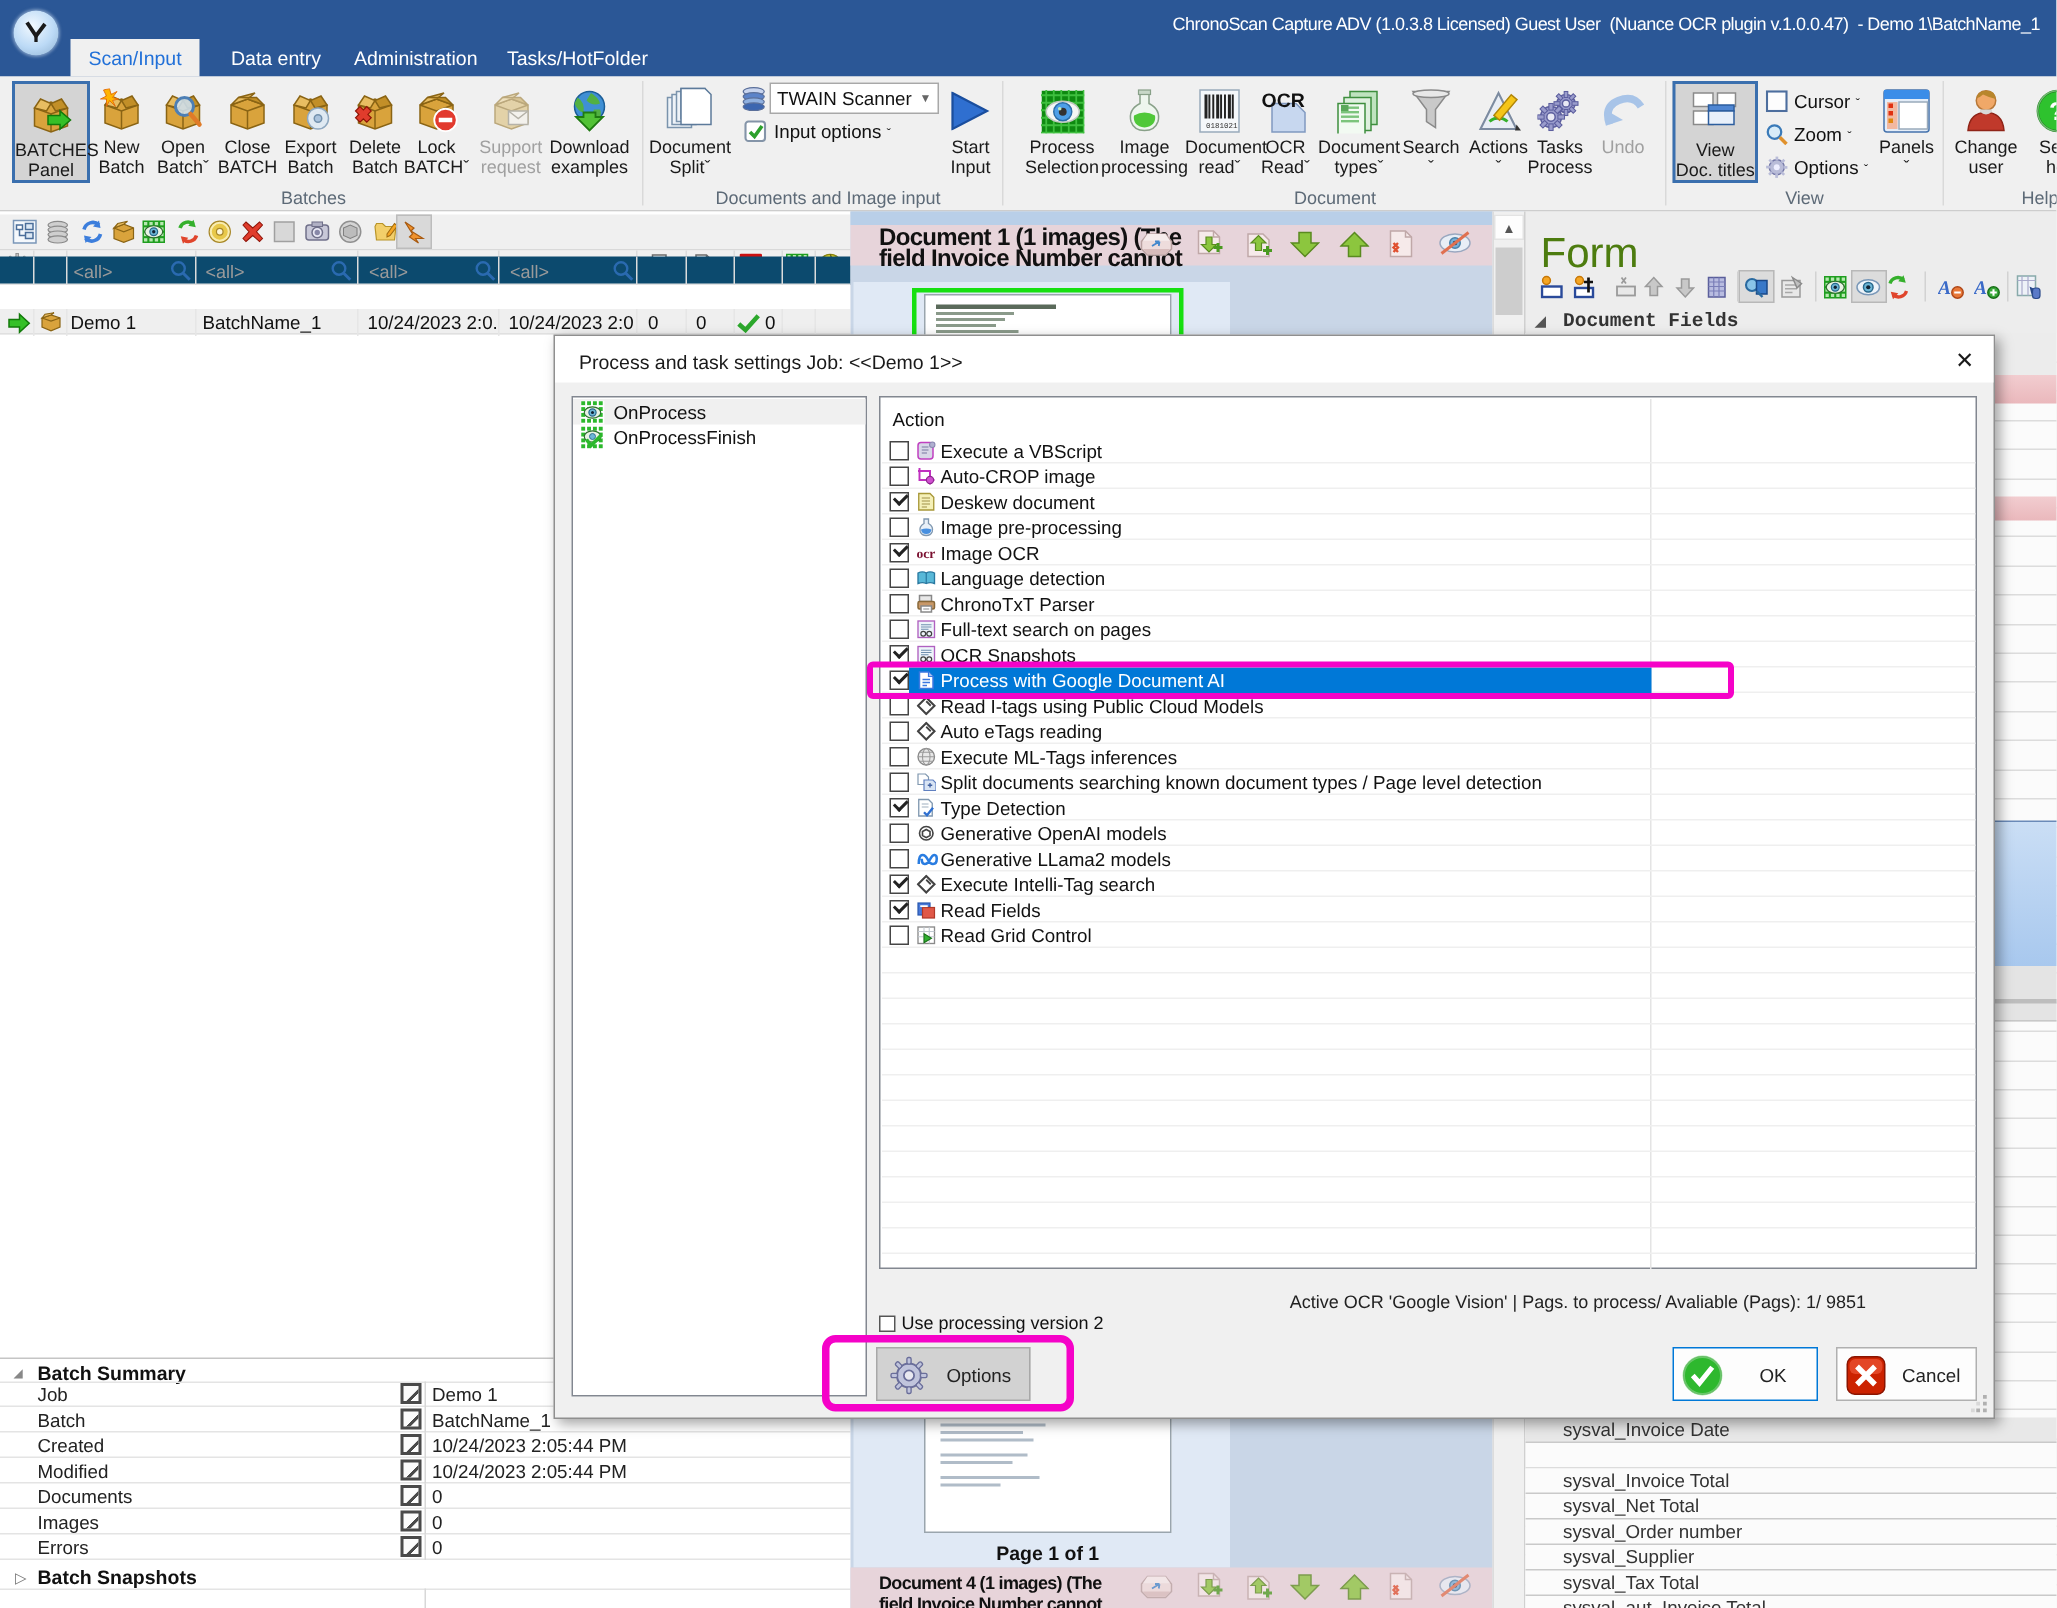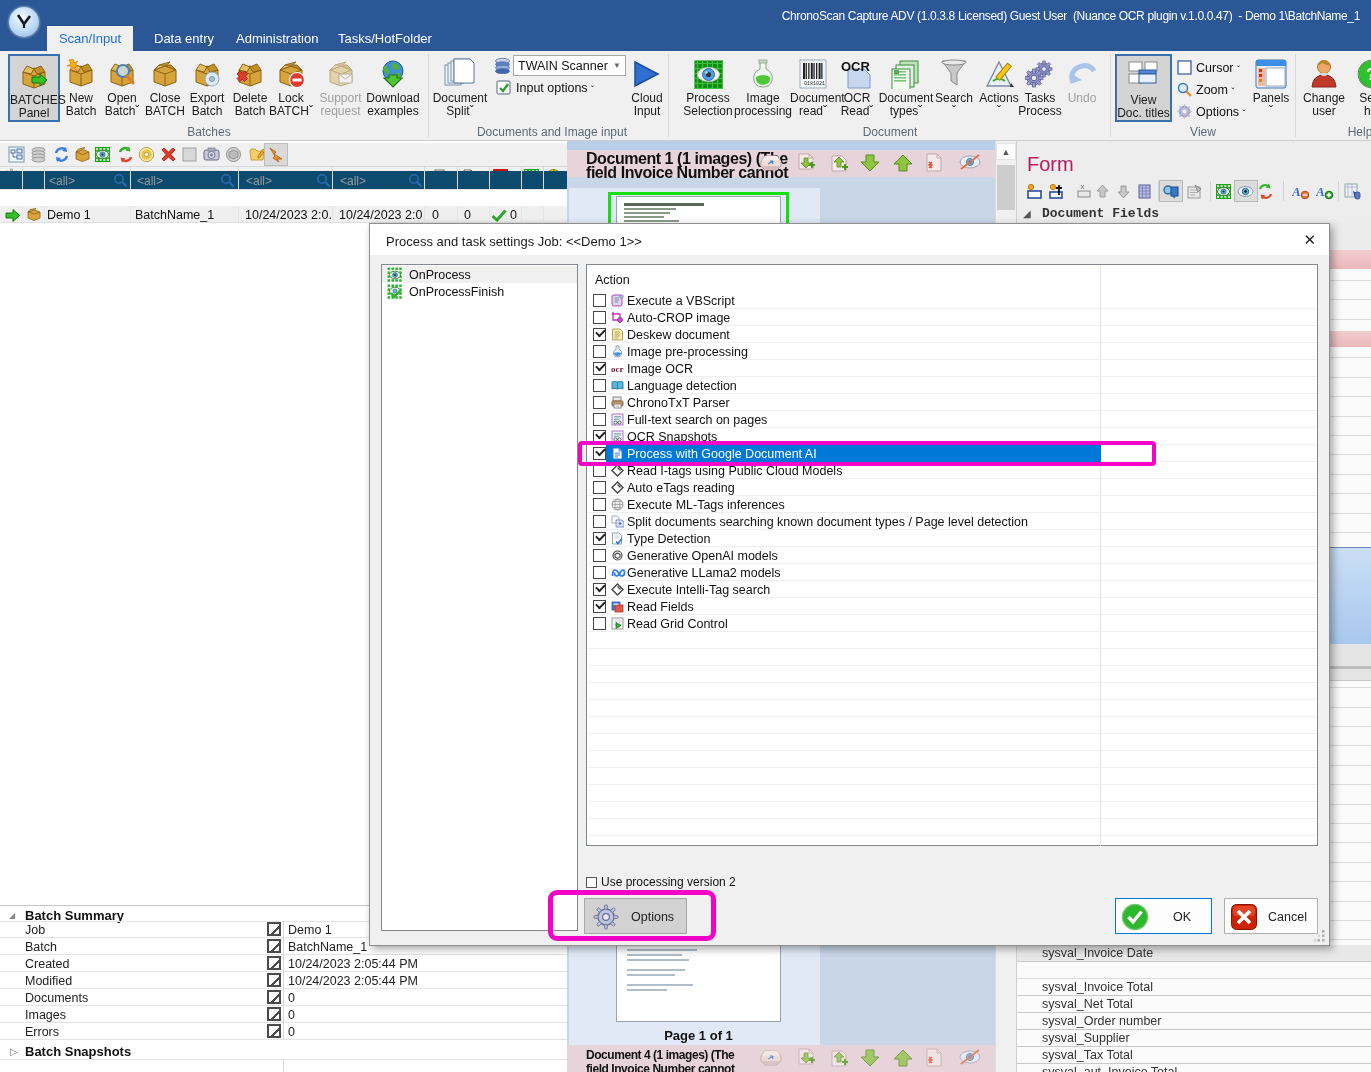--- a/index.html
+++ b/index.html
@@ -230,21 +230,21 @@
         </div>
         <div>Document</div>
         <div>Splitˇ</div>
       </div>
 <div class="abs rbtn" style="left:626px;width:42px;height:68px;top:3px">
         <div class="ric">
           <svg width="30" height="26" style="" viewBox="0 0 30 26">
             <path d="M3 1 L26 13 L3 25 Z" fill="#2f6fd0" stroke="#1a4e9e" stroke-width="1.5"></path>
           </svg>
         </div>
-        <div>Cloud</div>
+        <div>Start</div>
         <div>Input</div>
       </div>
 <div class="abs rbtn" style="left:682px;width:52px;height:68px;top:3px">
         <div class="ric">
           <svg width="29" height="29" style="" viewBox="0 0 29 29">
             <rect x="0.5" y="0.5" width="28" height="28" fill="#0e8a10"></rect>
             <path d="M3.5 0 V29" stroke="#3fbf3f" stroke-width="1.2"></path>
             <path d="M8.5 0 V29" stroke="#3fbf3f" stroke-width="1.2"></path>
             <path d="M13.5 0 V29" stroke="#3fbf3f" stroke-width="1.2"></path>
             <path d="M18.5 0 V29" stroke="#3fbf3f" stroke-width="1.2"></path>
@@ -841,21 +841,21 @@
       </div>
   </div>
   <div class="abs" style="left:14px;top:887px;width:235px;text-align:center;font-weight:bold;font-size:13px;">Page 1 of 1</div>
   <div class="abs" id="cscroll">
     <div class="abs" style="left:0;top:2px;width:20px;height:17px;background:#fdfdfd;border:1px solid #e3e3e3;text-align:center;color:#555;font-size:9px;line-height:17px">▲</div>
     <div class="abs" style="left:1px;top:24px;width:18px;height:45px;background:#cdcdcd"></div>
   </div>
 </div>
 
 <div class="abs" id="rightpanel">
-  <div class="abs" style="left:10px;top:12px;font-size:20px;color:#be185d">Form</div>
+  <div class="abs" style="left:10px;top:12px;font-size:28px;color:#4d7c0f">Form</div>
   <div id="rtoolbar">
       <div class="abs" style="left:10px;top:42px"><svg width="17" height="17" style="" viewBox="0 0 17 17">
           <circle cx="4" cy="4" r="2.6" fill="#f5a623" stroke="#c87808"></circle>
           <rect x="1" y="8" width="13" height="7" fill="#fff" stroke="#2a4a9a" stroke-width="1.6"></rect>
         </svg></div>
       <div class="abs" style="left:32px;top:42px"><svg width="17" height="17" style="" viewBox="0 0 17 17">
           <circle cx="4" cy="4" r="2.6" fill="#f5a623" stroke="#c87808"></circle>
           <rect x="1" y="9" width="12" height="6" fill="#fff" stroke="#2a4a9a" stroke-width="1.6"></rect>
           <path d="M10 2 L10 12 M7 5 L13 5" stroke="#111" stroke-width="1.8"></path>
         </svg></div>
@@ -1261,20 +1261,21 @@
         <div class="arow" style="top:435px;border-bottom:1px solid #efefef"></div>
         <div class="arow" style="top:452px;border-bottom:1px solid #efefef"></div>
         <div class="arow" style="top:469px;border-bottom:1px solid #efefef"></div>
         <div class="arow" style="top:486px;border-bottom:1px solid #efefef"></div>
         <div class="arow" style="top:503px;border-bottom:1px solid #efefef"></div>
         <div class="arow" style="top:520px;border-bottom:1px solid #efefef"></div>
         <div class="arow" style="top:537px;border-bottom:1px solid #efefef"></div>
         <div class="arow" style="top:554px;border-bottom:1px solid #efefef"></div>
       </div>
   </div>
+  <div class="abs" style="left:454px;top:637px;width:420px;text-align:right;font-size:12px;color:#222;white-space:nowrap">Active OCR 'Google Vision' | Pags. to process/ Avaliable (Pags): 1/ 9851</div>
   <div class="abs" style="left:216px;top:653px;width:11px;height:11px;border:1px solid #555;background:#fff"></div>
   <div class="abs" style="left:231px;top:651px;font-size:12px">Use processing version 2</div>
   <div class="abs" style="left:214px;top:674px;width:103px;height:36px;background:#d2d2d2;border:1px solid #a8a8a8;">
     <span class="abs" style="left:7px;top:4px"><svg width="28" height="28" style="" viewBox="0 0 28 28">
           <circle cx="14" cy="14" r="8" fill="#c0c4dc" stroke="#6a6e9a" stroke-width="1.4"></circle>
           <circle cx="14" cy="14" r="3.4" fill="#e8e8f0" stroke="#6a6e9a" stroke-width="1.2"></circle>
           <rect x="12.6" y="2" width="2.8" height="4.4" rx="1" fill="#c0c4dc" stroke="#6a6e9a" stroke-width="0.9" transform="rotate(0 14 14)"></rect>
           <rect x="12.6" y="2" width="2.8" height="4.4" rx="1" fill="#c0c4dc" stroke="#6a6e9a" stroke-width="0.9" transform="rotate(45 14 14)"></rect>
           <rect x="12.6" y="2" width="2.8" height="4.4" rx="1" fill="#c0c4dc" stroke="#6a6e9a" stroke-width="0.9" transform="rotate(90 14 14)"></rect>
           <rect x="12.6" y="2" width="2.8" height="4.4" rx="1" fill="#c0c4dc" stroke="#6a6e9a" stroke-width="0.9" transform="rotate(135 14 14)"></rect>

